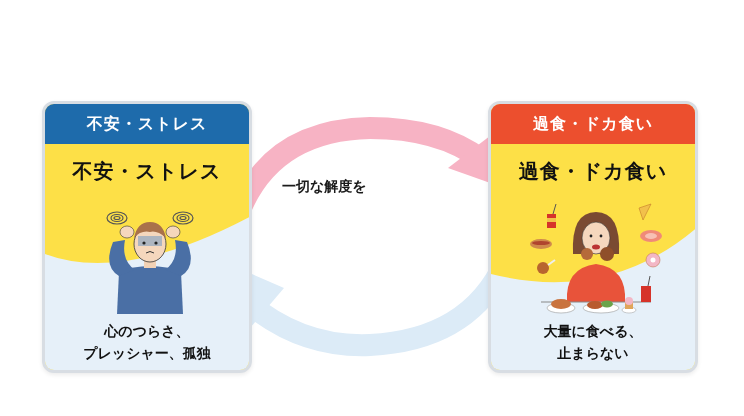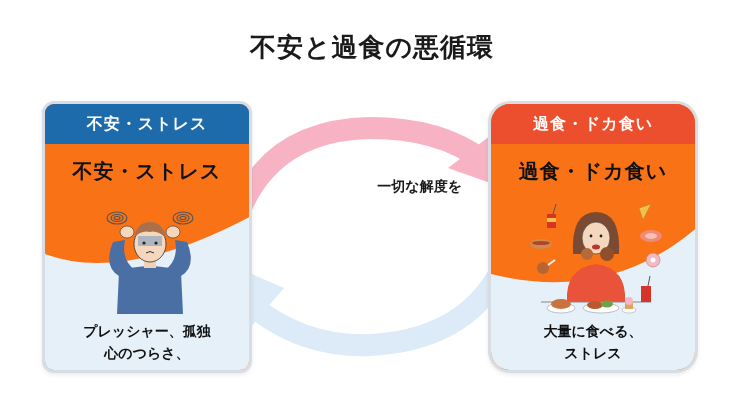--- a/index.html
+++ b/index.html
@@ -9,55 +9,54 @@
     }
     .stage { position: relative; width: 744px; height: 416px; }
     .title {
       position: absolute; left: 0; top: 30px; width: 744px; text-align: center;
       font-size: 26px; font-weight: bold; color: #1a1a1a; letter-spacing: 1px;
     }
     .arrows { position: absolute; left: 0; top: 0; width: 744px; height: 416px; }
     .card {
       position: absolute; top: 101px; width: 210px; height: 272px;
       border: 3px solid #d8dde3; border-radius: 12px; overflow: hidden;
-      background: #f97316;
+      background: #fde047;
       box-shadow: 0 2px 4px rgba(0,0,0,0.08);
     }
     .card.left { left: 42px; }
-    .card.right { left: 488px; border-radius: 22px; }
+    .card.right { left: 488px; }
     .card-header {
       height: 40px; display: flex; align-items: center; justify-content: center;
       color: #ffffff; font-size: 16px; font-weight: bold; letter-spacing: 1px;
     }
     .card.left .card-header { background: #1e6bab; }
     .card.right .card-header { background: #ec4f2e; }
     .card-body { position: relative; height: 232px; }
     .card-wave { position: absolute; left: 0; top: 0; width: 210px; height: 232px; }
     .card-title {
       position: absolute; top: 14px; left: 0; width: 100%; text-align: center;
       font-size: 20px; font-weight: bold; color: #111111; letter-spacing: 1px;
     }
     .card-illus { position: absolute; left: 0; top: 50px; width: 210px; height: 120px; }
     .card-desc {
       position: absolute; bottom: 12px; left: 0; width: 100%; text-align: center;
       font-size: 14px; font-weight: bold; color: #111111; line-height: 22px;
     }
     .mid-label {
-      position: absolute; text-align: right; font-size: 14px; font-weight: bold;
+      position: absolute; text-align: left; font-size: 14px; font-weight: bold;
       color: #1a1a1a; line-height: 22px;
     }
     .mid-label.top { left: 282px; top: 175px; width: 180px; }
     .mid-label.bottom { left: 282px; top: 280px; width: 180px; }
   </style>
 </head>
 <body>
 
 <div class="stage">
 
-  <div class="title">不安と過食の悪循環</div>
 
   <svg class="arrows" viewBox="0 0 744 416">
 
     <g>
       <path d="M 505 262 Q 470 340 370 345 Q 300 348 245 300" fill="none" stroke="#dcebf7" stroke-width="22" stroke-linecap="round"></path>
       <polygon points="238,268 284,288 250,328" fill="#dcebf7"></polygon>
     </g>
 
     <g>
       <path d="M 238 215 Q 270 130 370 128 Q 440 128 482 160" fill="none" stroke="#f7b3c4" stroke-width="22" stroke-linecap="round"></path>
@@ -94,22 +93,22 @@
         <path d="M89 44 Q 92 28 105 28 Q 118 28 121 44 Q 112 36 105 38 Q 96 36 89 44 Z" fill="#a9714b"></path>
         <rect x="93" y="42" width="24" height="10" fill="#8fa6c2" opacity="0.7"></rect>
         <circle cx="99" cy="49" r="1.6" fill="#222"></circle>
           <circle cx="111" cy="49" r="1.6" fill="#222"></circle>
         <path d="M101 59 Q 105 56 109 59" fill="none" stroke="#333" stroke-width="1"></path>
 
         <ellipse cx="82" cy="38" rx="7" ry="6" fill="#f5d7bd" stroke="#333" stroke-width="0.6"></ellipse>
         <ellipse cx="128" cy="38" rx="7" ry="6" fill="#f5d7bd" stroke="#333" stroke-width="0.6"></ellipse>
       </svg>
       <div class="card-desc">
+        <div>心のつらさ、</div>
         <div>プレッシャー、孤独</div>
-        <div>心のつらさ、</div>
       </div>
     </div>
   </div>
 
   <div class="card right">
     <div class="card-header">過食・ドカ食い</div>
     <div class="card-body">
       <svg class="card-wave" viewBox="0 0 210 232">
         <path d="M0 130 Q 120 160 210 80 L210 232 L0 232 Z" fill="#e6f0f9"></path>
       </svg>
@@ -151,21 +150,21 @@
         <circle cx="52" cy="74" r="6" fill="#b8652f"></circle>
           <line x1="57" y1="71" x2="64" y2="66" stroke="#eee" stroke-width="2"></line>
         <polygon points="148,14 160,10 152,26" fill="#f2c14b" stroke="#c57a2a" stroke-width="0.6"></polygon>
         <ellipse cx="160" cy="42" rx="11" ry="6" fill="#f08a78"></ellipse>
           <ellipse cx="160" cy="42" rx="6" ry="3" fill="#f7c0b4"></ellipse>
         <circle cx="162" cy="66" r="7" fill="#f3b7c6" stroke="#c57a5a" stroke-width="0.6"></circle>
           <circle cx="162" cy="66" r="2.5" fill="#fff"></circle>
       </svg>
       <div class="card-desc">
         <div>大量に食べる、</div>
-        <div>ストレス</div>
+        <div>止まらない</div>
       </div>
     </div>
   </div>
 
   <div class="mid-label top">
     <div>一切な解度を</div>
   </div>
 
 </div>
 

